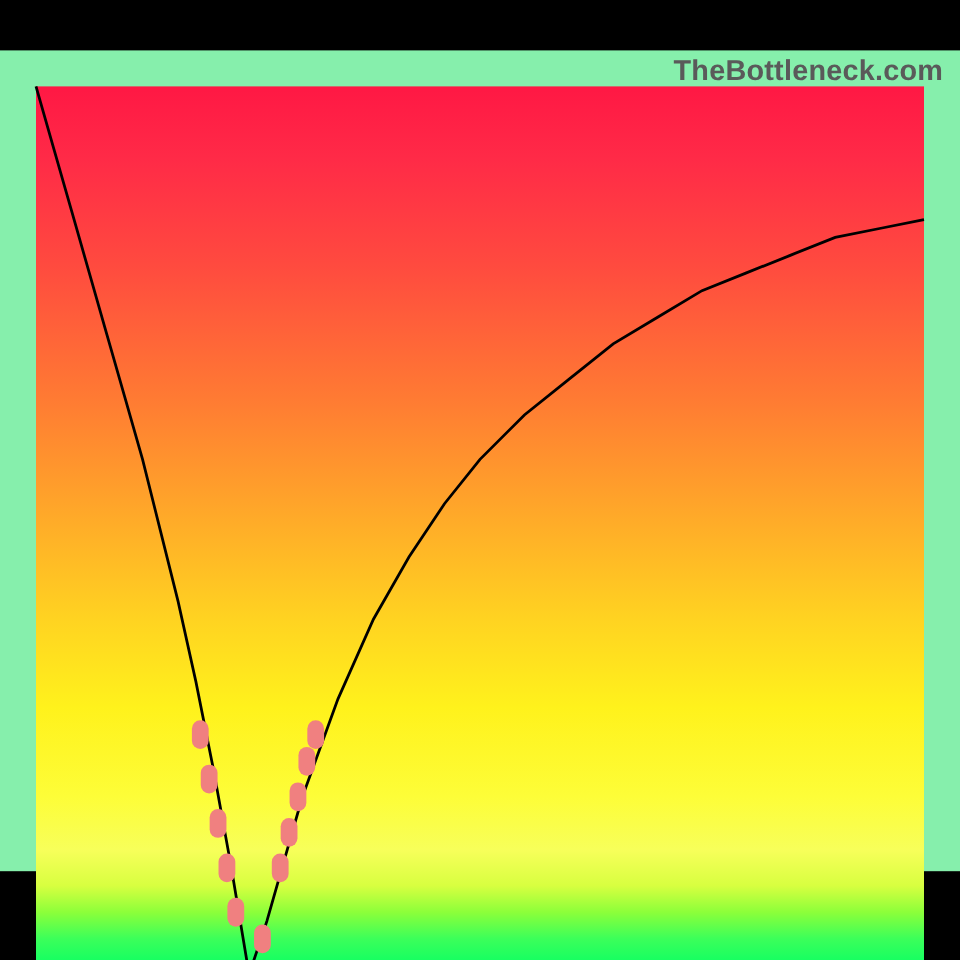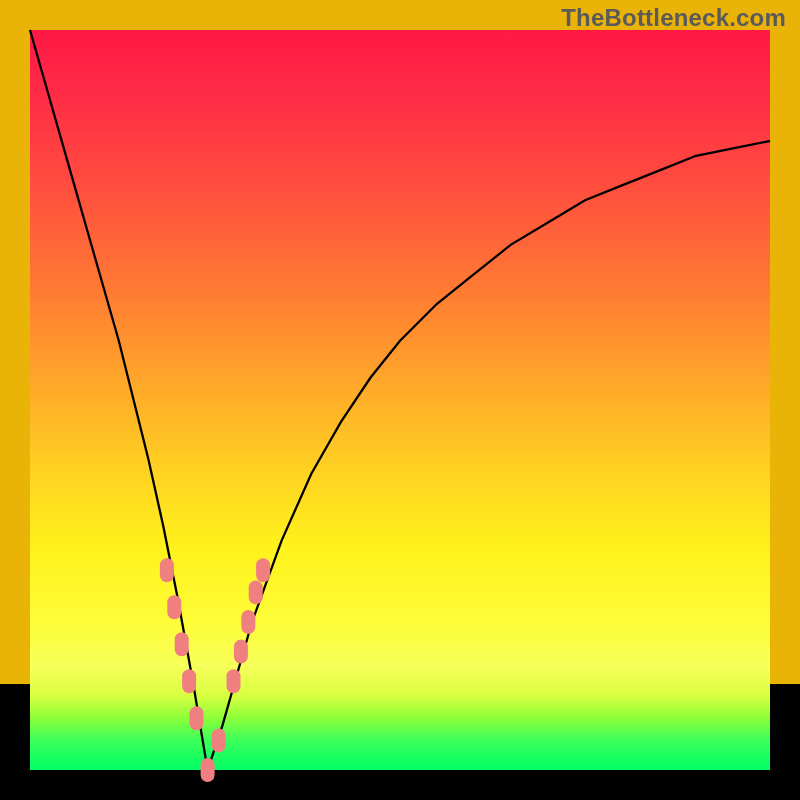--- a/index.html
+++ b/index.html
@@ -8,21 +8,22 @@
     width: 800px;
     height: 800px;
     overflow: hidden;
     background: #000;
     font-family: Arial, Helvetica, sans-serif;
   }
   .frame {
     position: relative;
     width: 800px;
     height: 684px;
-    background: #eab308;
+    background: #86efac;
+    margin-top: 42px;
   }
   .plot-area {
     position: absolute;
     left: 30px;
     top: 30px;
     width: 740px;
     height: 740px;
     
     background: linear-gradient(to bottom,
       #ff1844 0%,

